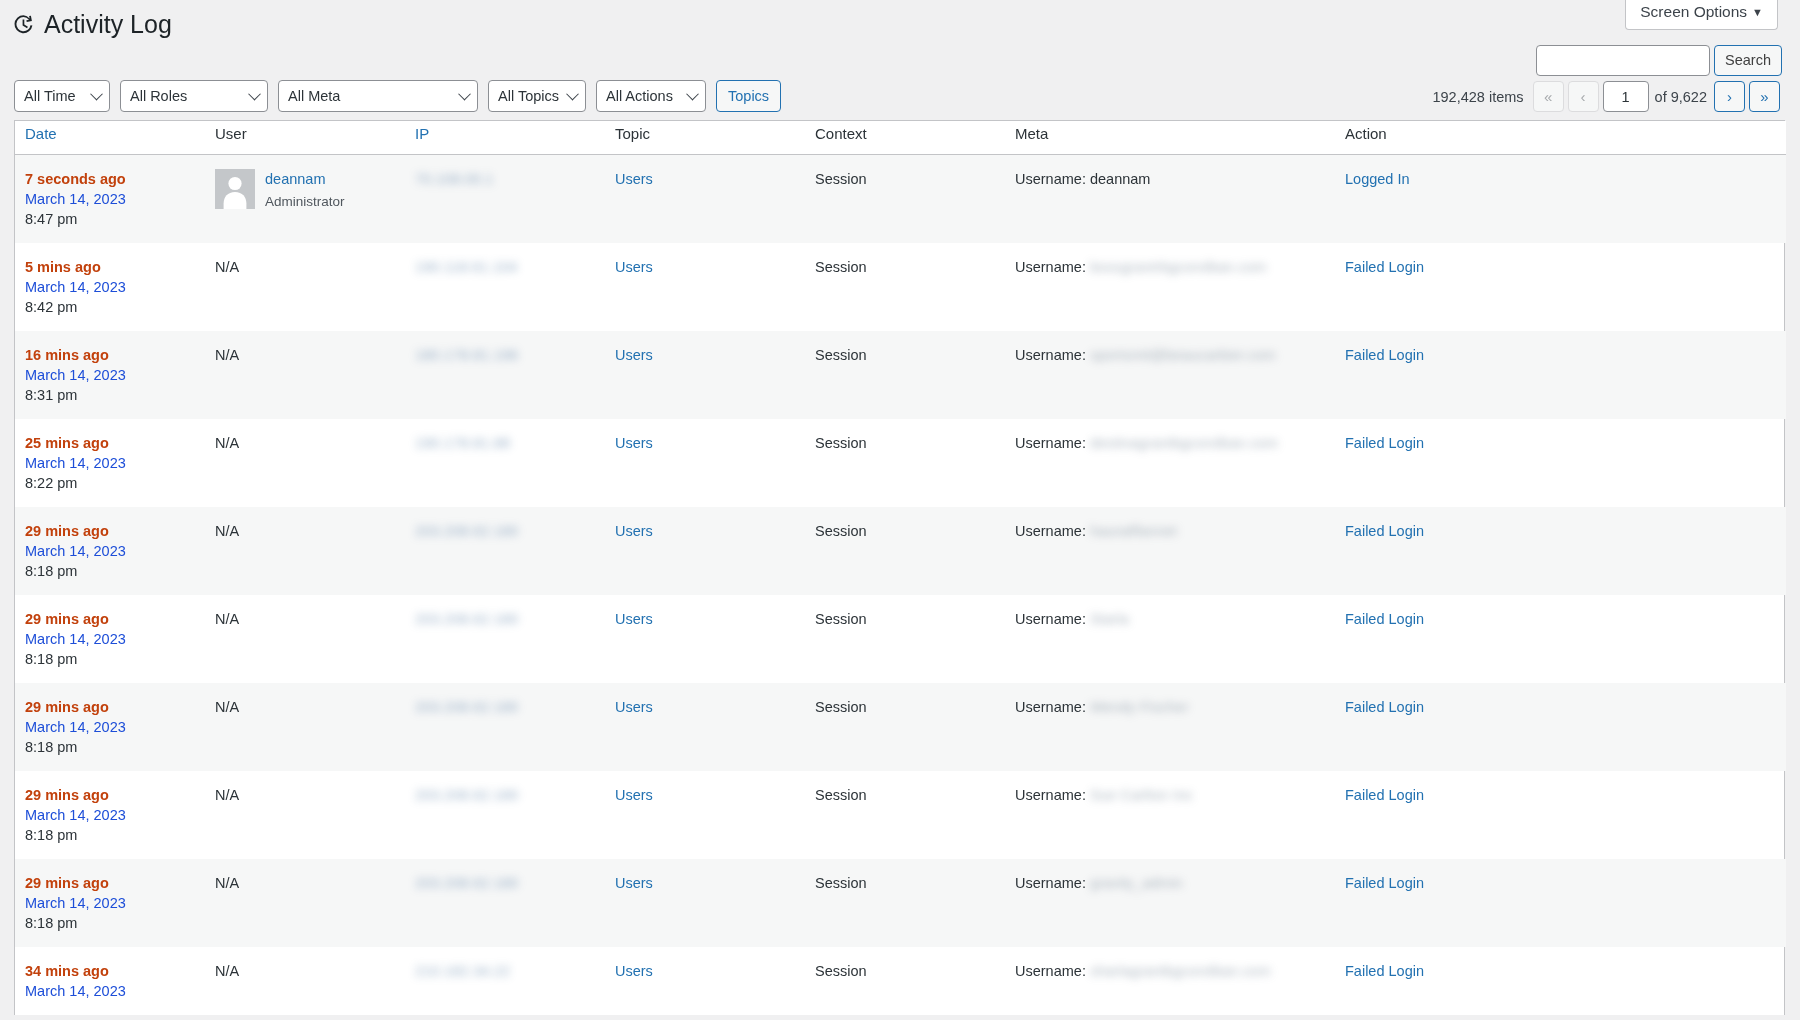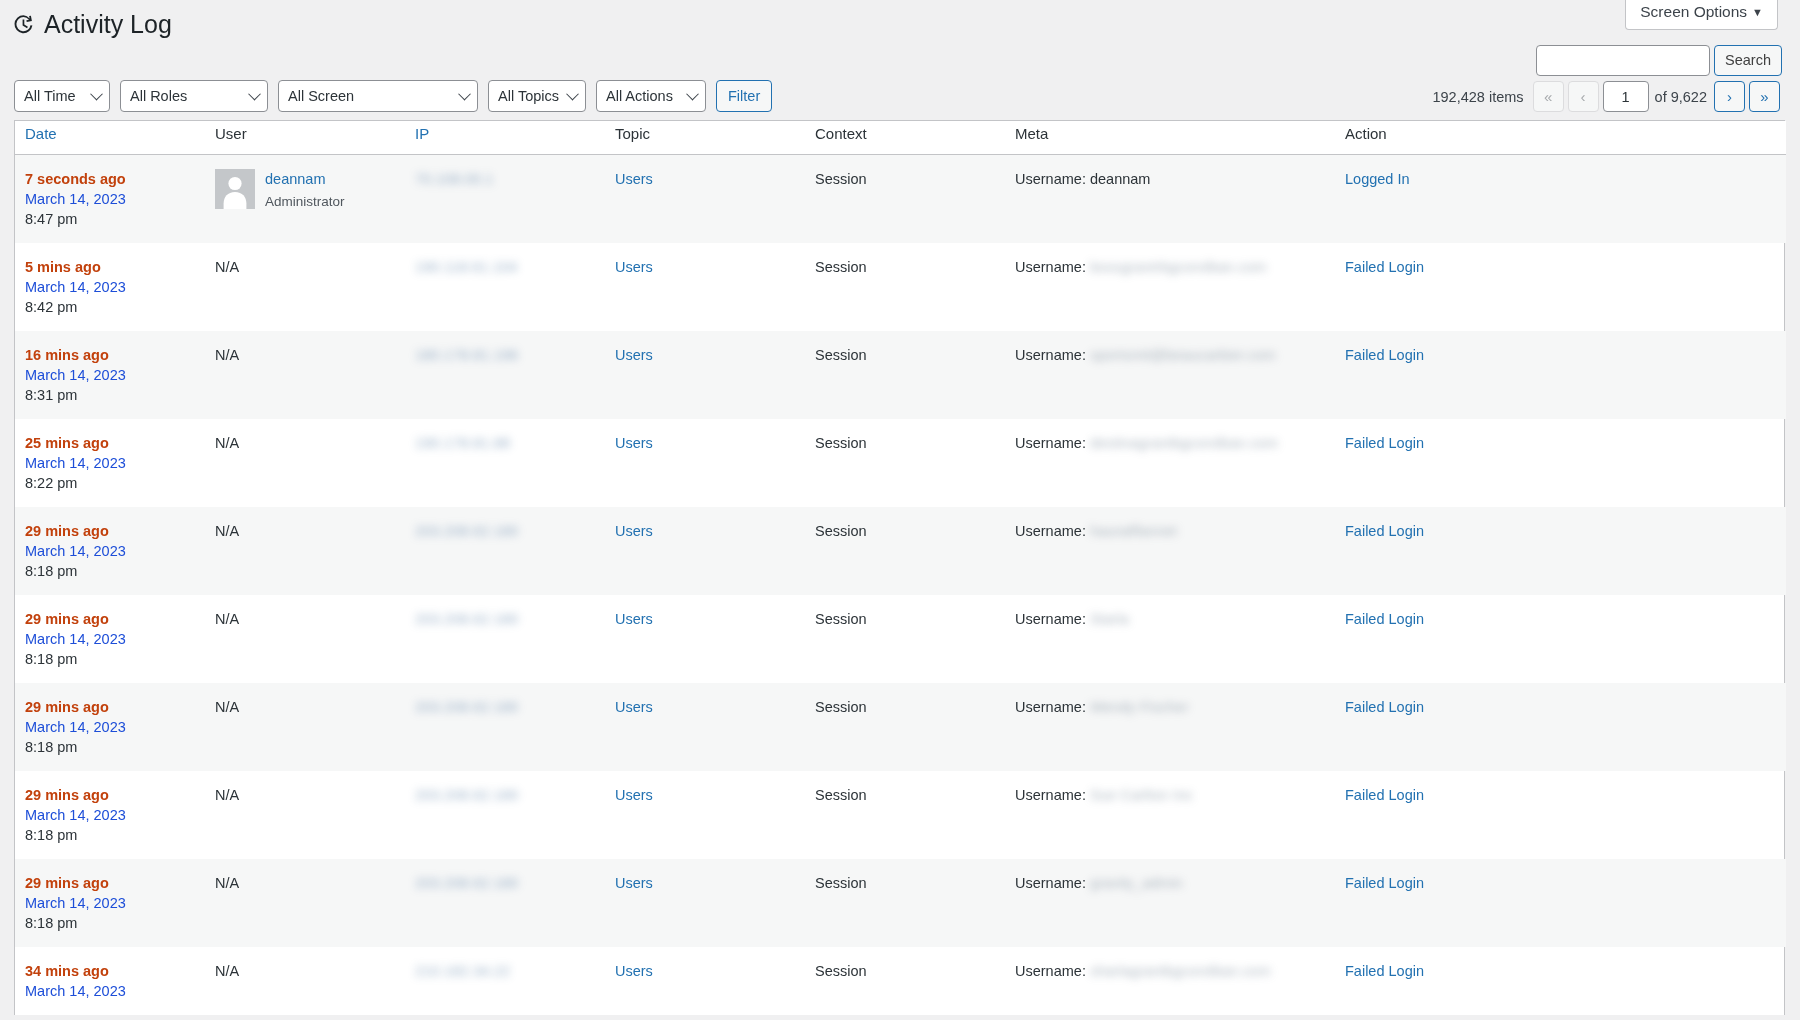--- a/index.html
+++ b/index.html
@@ -261,32 +261,32 @@
 <div class="toolbar">
   <div class="sel w-time">
     <span>All Time</span>
     <i class="chev"></i>
   </div>
   <div class="sel w-roles">
     <span>All Roles</span>
     <i class="chev"></i>
   </div>
   <div class="sel w-users">
-    <span>All Screen</span>
+    <span>All Meta</span>
     <i class="chev"></i>
   </div>
   <div class="sel w-topics">
     <span>All Topics</span>
     <i class="chev"></i>
   </div>
   <div class="sel w-actions">
     <span>All Actions</span>
     <i class="chev"></i>
   </div>
-  <button class="filter-btn">Filter</button>
+  <button class="filter-btn">Topics</button>
 </div>
 
 <div class="pagination">
   <span class="items-count">192,428 items</span>
   <span class="pg">«</span>
   <span class="pg">‹</span>
   <input class="pg-input" type="text" value="1" style="">
   <span class="pg-total">of 9,622</span>
   <span class="pg enabled">›</span>
   <span class="pg enabled">»</span>

